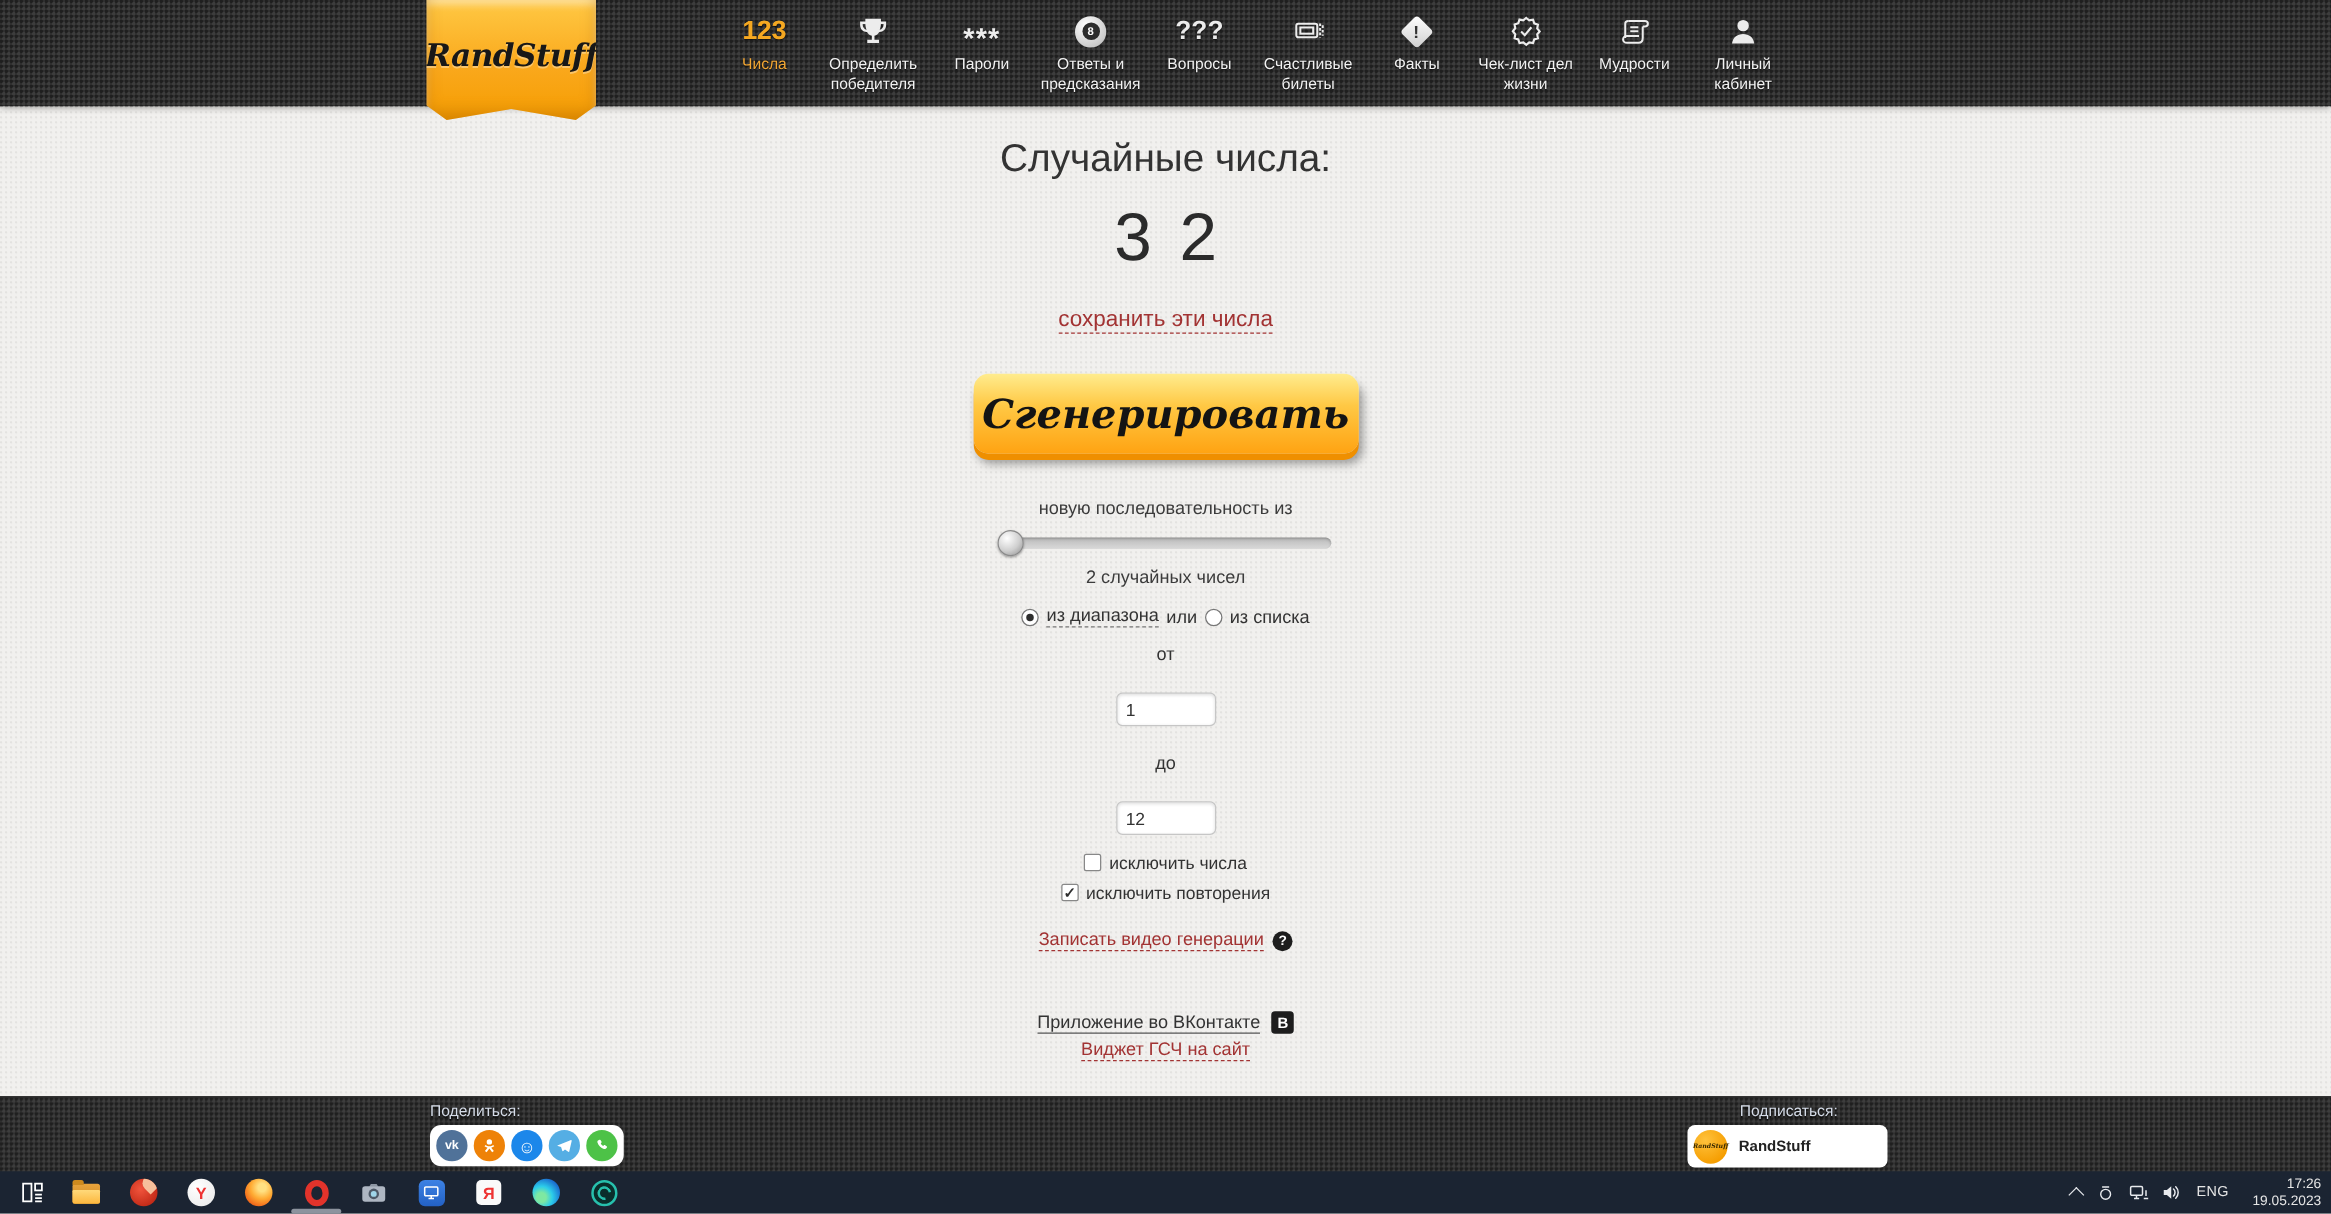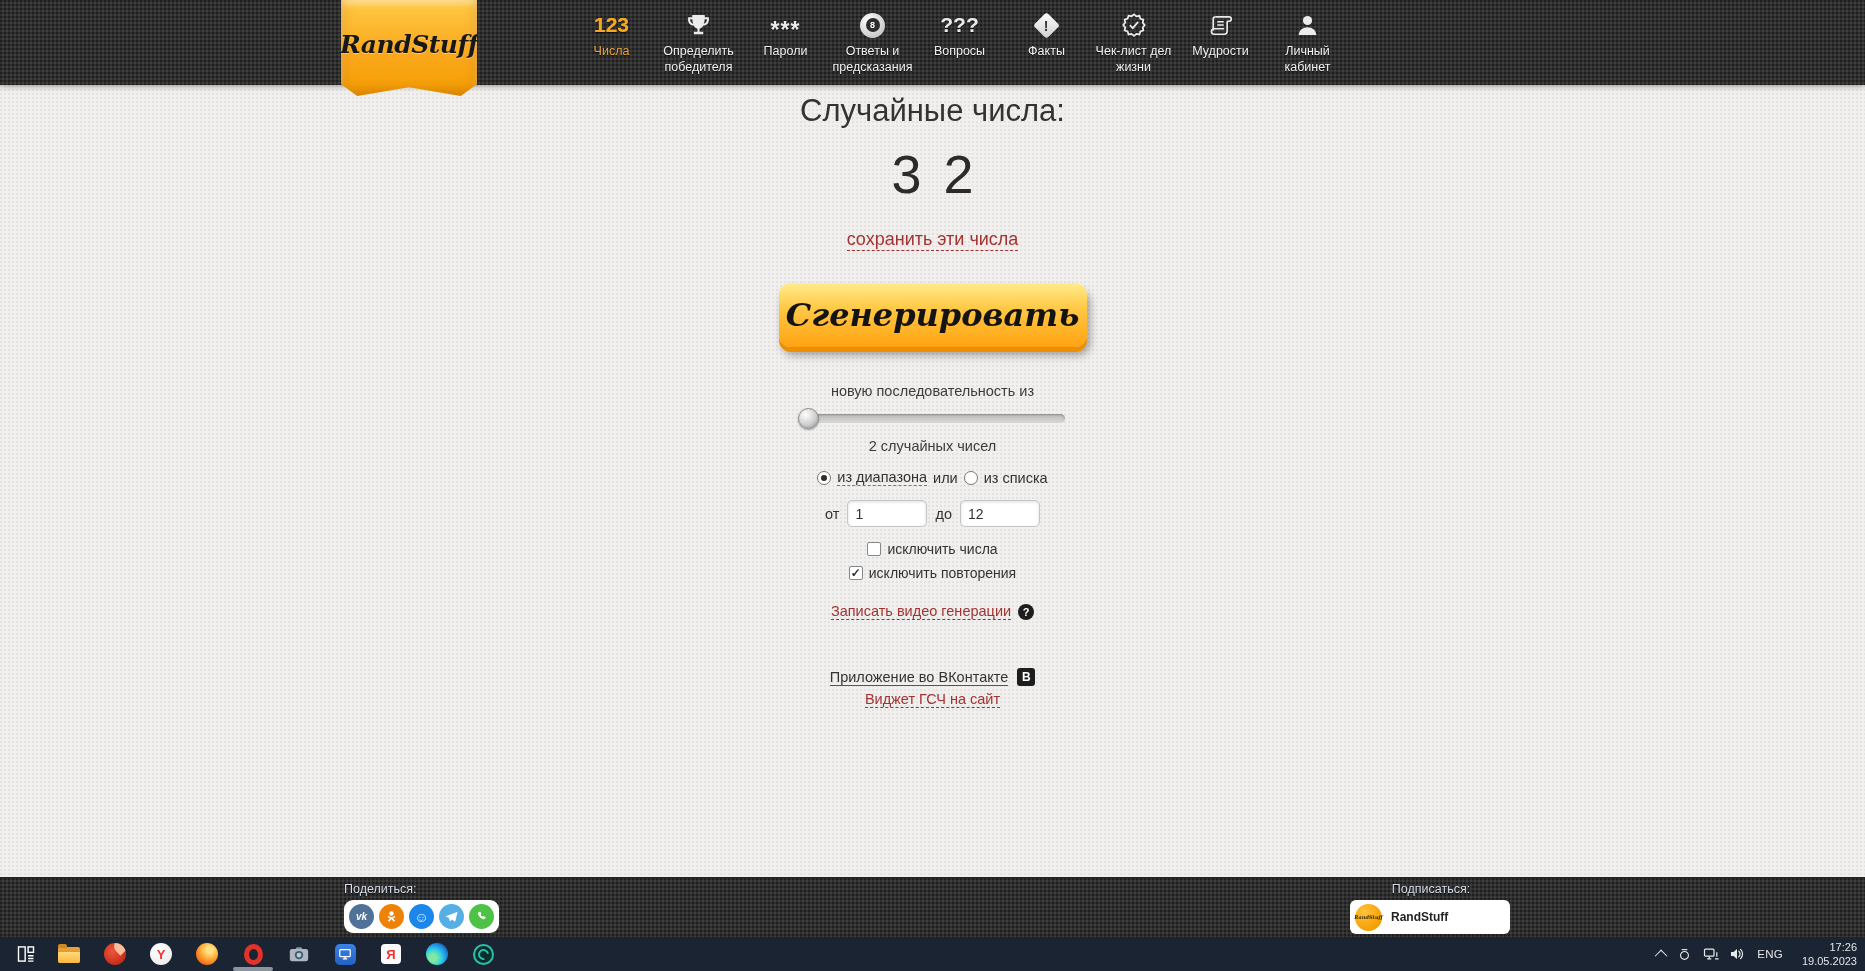--- a/index.html
+++ b/index.html
@@ -49,21 +49,21 @@
   .nav-item.on .txt-ico{color:#f5a821;background:linear-gradient(#ffd95e,#ef8e0a);-webkit-background-clip:text;background-clip:text;}
   .txt-ast{font-size:23px;letter-spacing:1px;line-height:10px;margin-top:10px;}
   .ball{width:25px;height:25px;border-radius:50%;background:radial-gradient(circle at 35% 30%,#ffffff,#c9c9c9 75%,#9a9a9a);display:flex;align-items:center;justify-content:center;}
   .ball i{width:14px;height:14px;border-radius:50%;background:#2c2c2c;color:#fff;font-style:normal;font-weight:700;font-size:9px;display:flex;align-items:center;justify-content:center;}
   .diamond{width:19px;height:19px;transform:rotate(45deg);border-radius:3px;background:linear-gradient(135deg,#ffffff,#cfcfcf);display:flex;align-items:center;justify-content:center;}
   .diamond i{transform:rotate(-45deg);font-style:normal;font-weight:800;font-size:14px;color:#333;}
 
   
   main{
     position:absolute;top:85px;left:0;width:100%;height:792px;
-    display:flex;flex-direction:column;align-items:center;padding-top:8px;box-sizing:border-box;
+    display:flex;flex-direction:column;align-items:center;padding-top:24px;box-sizing:border-box;
   }
   .page-title{font-size:31px;font-weight:400;color:#333;margin:0;}
   .numbers{margin-top:14px;font-size:54px;color:#2b2b2b;display:flex;}
   .numbers span{margin:0 11px;}
   a.red-dashed{color:#a23333;text-decoration:none;border-bottom:1px dashed #a23333;cursor:pointer;}
   a.dark-solid{color:#333;text-decoration:none;border-bottom:1px solid #555;cursor:pointer;}
   .save-link{margin-top:24px;font-size:18px;}
   .generate{
     margin-top:32px;width:308px;height:64px;border:none;cursor:pointer;
     background:linear-gradient(180deg,#ffeC8e 0%,#ffc844 40%,#ffa312 100%);
@@ -82,21 +82,21 @@
     background:radial-gradient(circle at 35% 30%,#ffffff,#cfcfcf 55%,#8f8f8f);
     border:1px solid #8a8a8a;box-sizing:border-box;box-shadow:0 1px 2px rgba(0,0,0,.35);cursor:grab;
   }
   .count-caption{margin-top:9px;font-size:14.5px;color:#3c3c3c;}
   .radio-row{margin-top:15px;display:flex;align-items:center;gap:6px;font-size:14.5px;color:#333;}
   .radio{
     width:14px;height:14px;border-radius:50%;border:1px solid #777;background:#fff;
     box-sizing:border-box;display:inline-flex;align-items:center;justify-content:center;cursor:pointer;
   }
   .radio.on::after{content:"";width:6px;height:6px;border-radius:50%;background:#2e2e2e;}
-  .range-row{margin-top:14px;display:flex;align-items:center;gap:8px;font-size:14.5px;color:#333;}
+  .range-row{margin-top:14px;display:flex;align-items:center;gap:22px;font-size:14.5px;color:#333;flex-direction:column;}
   .range-row input{
     width:80px;height:27px;box-sizing:border-box;border:1px solid #c6c6c6;border-radius:5px;
     box-shadow:inset 0 1px 3px rgba(0,0,0,.14);font-size:14px;padding:0 7px;color:#333;outline:none;
     font-family:"Liberation Sans",sans-serif;background:#fff;
   }
   .check-row{display:flex;align-items:center;gap:6px;font-size:14px;color:#333;}
   .check-row.first{margin-top:14px;}
   .check-row.second{margin-top:8px;}
   .checkbox{
     width:14px;height:14px;border:1px solid #888;background:#fff;box-sizing:border-box;
@@ -115,21 +115,21 @@
   }
   .widget-link{margin-top:5px;font-size:14.5px;}
 
   
   footer{position:absolute;top:877px;left:0;width:100%;height:60px;border-top:1px solid #242424;}
   .share{position:absolute;left:344px;top:4px;}
   .foot-label{font-size:12.5px;color:#d5dce8;text-shadow:0 1px 1px rgba(0,0,0,.8);}
   .share-pill{
     margin-top:4px;background:#fff;border-radius:9px;padding:4px 5px;display:inline-flex;gap:5px;align-items:center;
   }
-  .s-ico{width:25px;height:25px;border-radius:50%;display:inline-flex;align-items:center;justify-content:center;color:#fff;cursor:pointer;font-style:italic;}
+  .s-ico{width:25px;height:25px;border-radius:50%;display:inline-flex;align-items:center;justify-content:center;color:#fff;cursor:pointer;}
   .s-vk{background:#507299;font-size:10px;font-weight:700;}
   .s-ok{background:#ee8208;}
   .s-mm{background:#1c87ea;font-size:14px;}
   .s-tg{background:#55aee4;}
   .s-wa{background:#4dc247;}
   .feedback{position:absolute;top:27px;left:0;width:100%;display:flex;justify-content:center;align-items:center;gap:7px;}
   .feedback a{color:#ececec;font-size:13.5px;text-decoration:underline;cursor:pointer;}
   .subscribe{position:absolute;left:1350px;top:4px;width:162px;text-align:center;}
   .sub-widget{
     margin-top:4px;width:160px;height:34px;background:#fff;border-radius:6px;
@@ -212,20 +212,32 @@
         <span class="nav-label">Ответы и предсказания</span>
       </a>
       <a class="nav-item">
         <span class="nav-ico">
             <span class="txt-ico">???</span>
           </span>
         <span class="nav-label">Вопросы</span>
       </a>
       <a class="nav-item">
         <span class="nav-ico">
+          <svg viewBox="0 0 24 24" width="26" height="26">
+              <g fill="none" stroke="#ececec" stroke-width="1.5">
+                <rect x="2.8" y="6.5" width="15.5" height="10" rx="1.5"></rect>
+                <rect x="5.8" y="9.2" width="9.5" height="4.6"></rect>
+                <path d="M20.4 6.2v10.6M22.3 7.6v7.8" stroke-dasharray="2 1.4"></path>
+              </g>
+            </svg>
+        </span>
+        <span class="nav-label">Счастливые билеты</span>
+      </a>
+      <a class="nav-item">
+        <span class="nav-ico">
             <span class="diamond">
               <i>!</i>
             </span>
           </span>
         <span class="nav-label">Факты</span>
       </a>
       <a class="nav-item">
         <span class="nav-ico">
           <svg viewBox="0 0 24 24" width="26" height="26">
               <g fill="none" stroke="#ececec" stroke-width="1.6">

